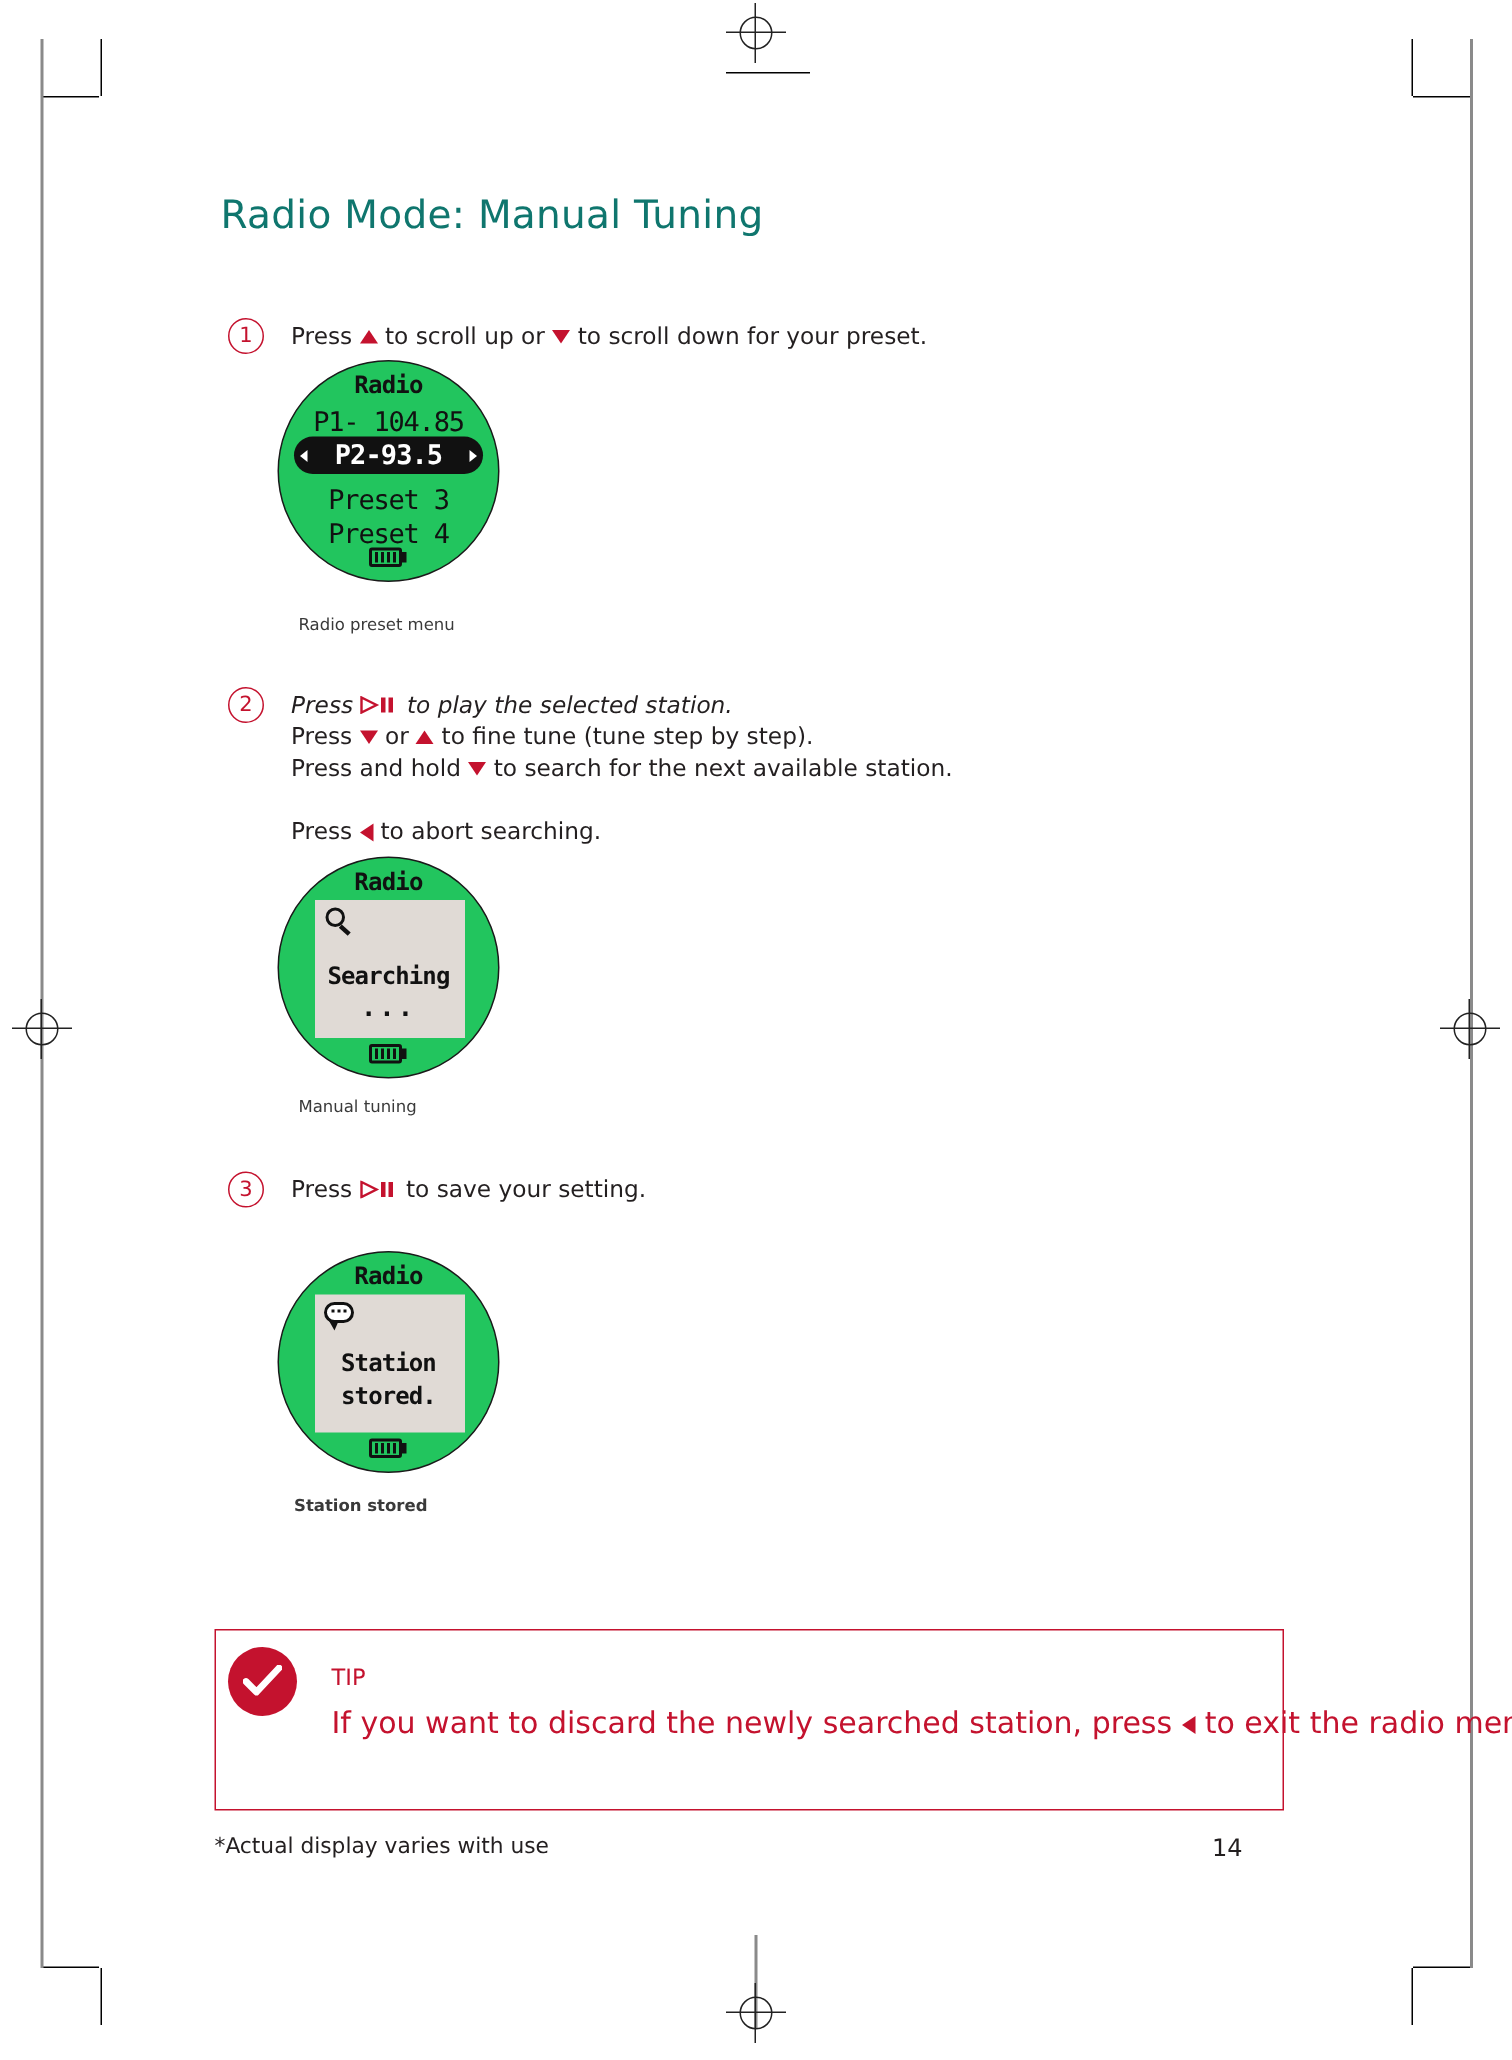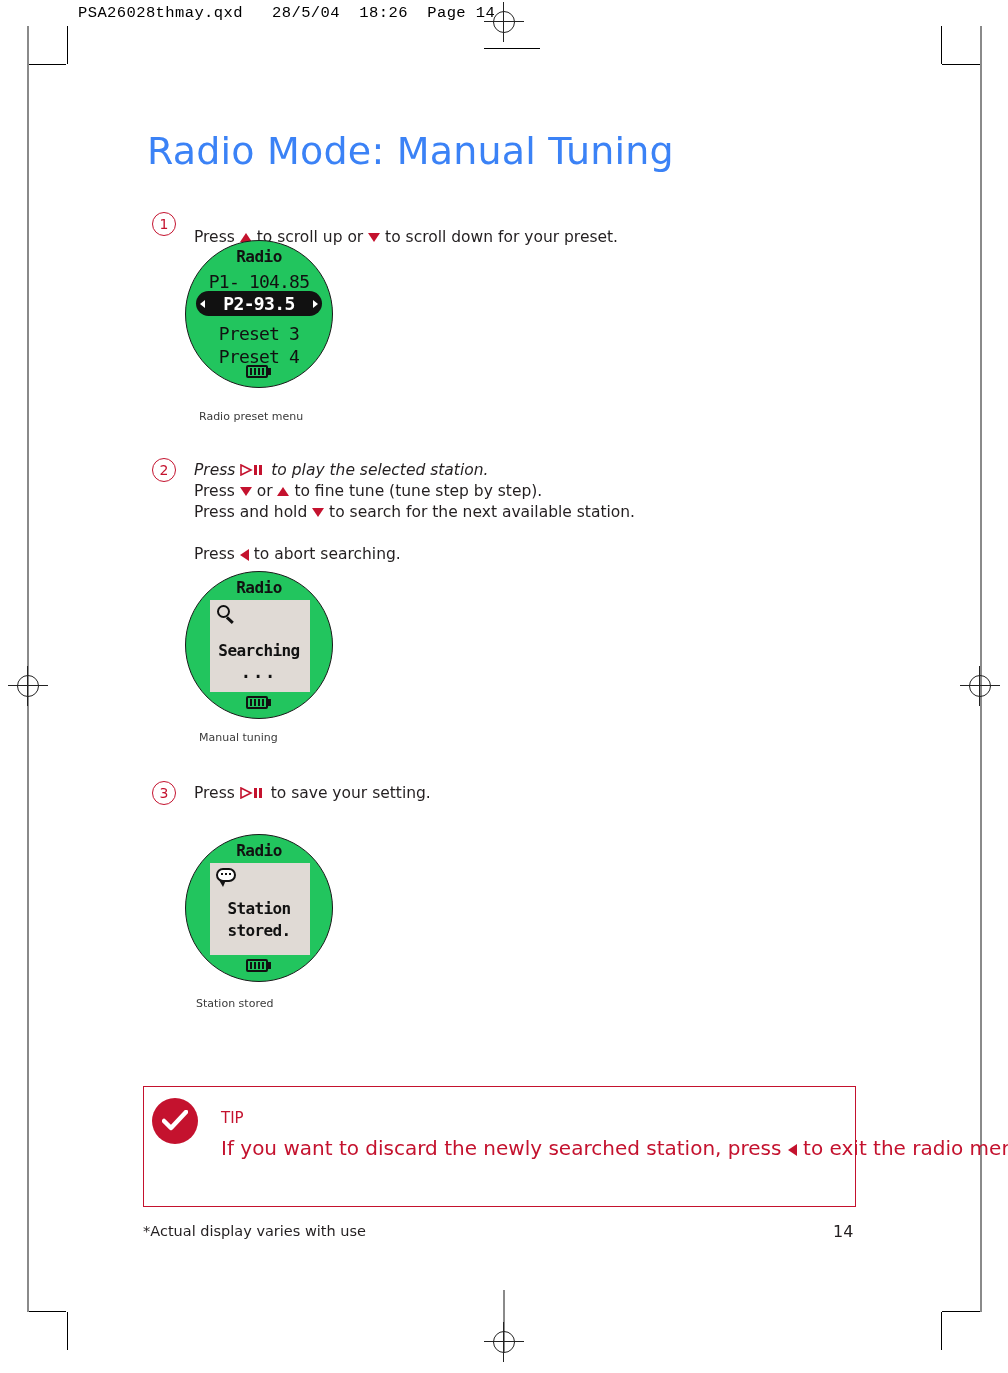--- a/index.html
+++ b/index.html
@@ -26,21 +26,21 @@
     position:absolute;left:78px;top:4px;
     font-family:"Liberation Mono", monospace;
     font-size:15.5px;letter-spacing:0.4px;color:#000;white-space:pre;
   }
 
   
   .content{position:absolute;left:0;top:0;width:1008px;height:1373px;}
 
   .title{
     position:absolute;left:147px;top:129px;
-    font-size:38px;color:#3b82f6;letter-spacing:0.2px;
+    font-size:26px;color:#0f766e;letter-spacing:0.2px;
     font-family:"DejaVu Sans", sans-serif;font-weight:400;
   }
   .stepnum{
     position:absolute;width:24px;height:24px;border:1.4px solid #C4122E;border-radius:50%;
     color:#C4122E;font-size:14px;line-height:22px;text-align:center;
     font-family:"DejaVu Sans", sans-serif;box-sizing:border-box;
   }
   .steptext{
     position:absolute;font-size:15.5px;color:#231f20;line-height:21px;
     font-family:"DejaVu Sans", sans-serif;white-space:nowrap;
@@ -92,21 +92,21 @@
 
   
   .tipbox{position:absolute;left:143px;top:1086px;width:713px;height:121px;border:1.4px solid #C4122E;box-sizing:border-box;background:#fff;}
   .tipcheck{position:absolute;left:152px;top:1098px;width:46px;height:46px;border-radius:50%;background:#C4122E;}
   .tipcheck svg{position:absolute;left:10px;top:12px;}
   .tiphead{position:absolute;left:221px;top:1109px;font-size:15px;color:#C4122E;font-family:"DejaVu Sans", sans-serif;}
   .tipbody{position:absolute;left:221px;top:1136px;font-size:20px;color:#C4122E;font-family:"DejaVu Sans", sans-serif;white-space:nowrap;}
 
   
   .footnote{position:absolute;left:143px;top:1223px;font-size:14.5px;color:#231f20;font-family:"DejaVu Sans", sans-serif;}
-  .pagenum{position:absolute;left:833px;top:1222px;font-size:16px;color:#231f20;font-family:"DejaVu Sans", sans-serif;}
+  .pagenum{position:absolute;left:808px;top:1222px;font-size:16px;color:#231f20;font-family:"DejaVu Sans", sans-serif;}
 
   .tri{display:inline-block;width:0;height:0;vertical-align:middle;}
   .tri-up{border-left:6px solid transparent;border-right:6px solid transparent;border-bottom:9px solid #C4122E;}
   .tri-dn{border-left:6px solid transparent;border-right:6px solid transparent;border-top:9px solid #C4122E;}
   .tri-lf{border-top:6px solid transparent;border-bottom:6px solid transparent;border-right:9px solid #C4122E;}
 </style>
 </head>
 <body>
 
 <div class="page">
@@ -139,28 +139,27 @@
       <div class="lv"></div>
       <div class="circ"></div>
   </div>
   <div class="regmark" style="left:484px;top:1322px;width:40px;height:40px;">
     <div class="lh"></div>
       <div class="lv"></div>
       <div class="circ"></div>
   </div>
   <div class="mark h" style="left:484px;top:48px;width:56px;"></div>
 
-  <div class="prepress">PSA26028thmay.qxd   28/5/04  18:26  Page 14</div>
 
   <div class="content">
 
     <div class="title">Radio Mode: Manual Tuning</div>
 
     <div class="stepnum" style="left:152px;top:212px;">1</div>
-    <div class="steptext" style="left:194px;top:214px;margin-top:13px;">
+    <div class="steptext" style="left:194px;top:214px;">
       <span>Press </span><span class="tri tri-up"></span><span> to scroll up or </span><span class="tri tri-dn"></span><span> to scroll down for your preset.</span>
     </div>
 
     <div class="lcd" style="left:185px;top:240px;">
       <div class="hdr">Radio</div>
       <div class="row" style="top:30px;">P1- 104.85</div>
       <div class="sel" style="top:50px;">
         <span class="arrL"></span>
         <span>P2-93.5</span>
         <span class="arrR"></span>
@@ -239,21 +238,21 @@
       <div class="big" style="top:86px;">stored.</div>
       <div class="batt">
         <div class="shell"></div>
           <div class="cap"></div>
         <div class="bar" style="left:4px;"></div>
           <div class="bar" style="left:8px;"></div>
         <div class="bar" style="left:12px;"></div>
           <div class="bar" style="left:16px;"></div>
       </div>
     </div>
-    <div class="caption" style="left:196px;top:997px;">Station stored</div>
+    <div class="caption" style="left:196px;top:997px;font-weight:bold;">Station stored</div>
 
     <div class="tipbox"></div>
     <div class="tipcheck">
       <svg width="26" height="22" viewBox="0 0 26 22">
         <path d="M2 11 L9 18 L24 2" fill="none" stroke="#ffffff" stroke-width="4.5" stroke-linecap="round" stroke-linejoin="round"></path>
       </svg>
     </div>
     <div class="tiphead">TIP</div>
     <div class="tipbody">
       <span>If you want to discard the newly searched station, press </span><span class="tri tri-lf"></span><span>  to exit the radio menu.</span>

